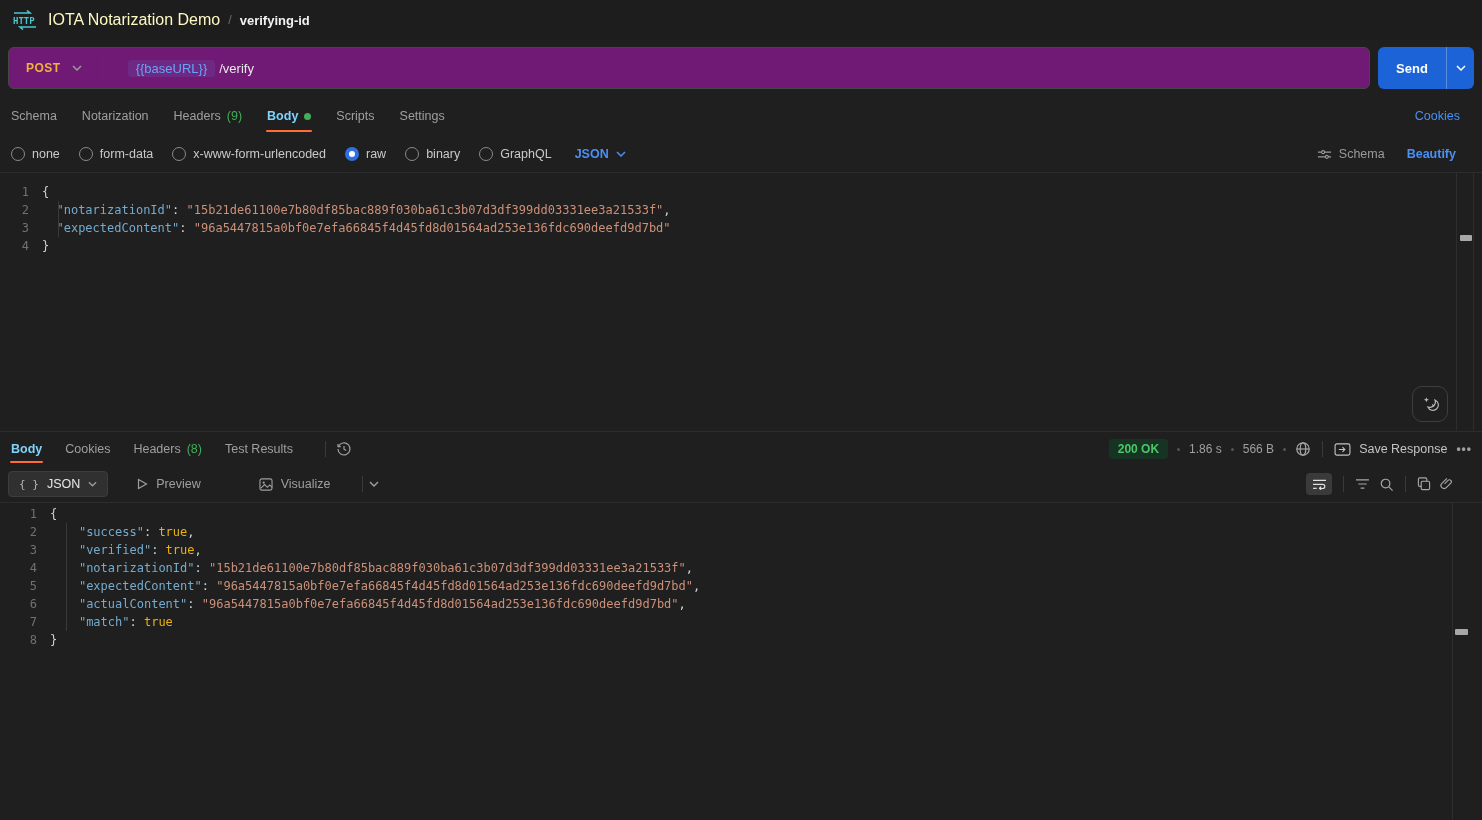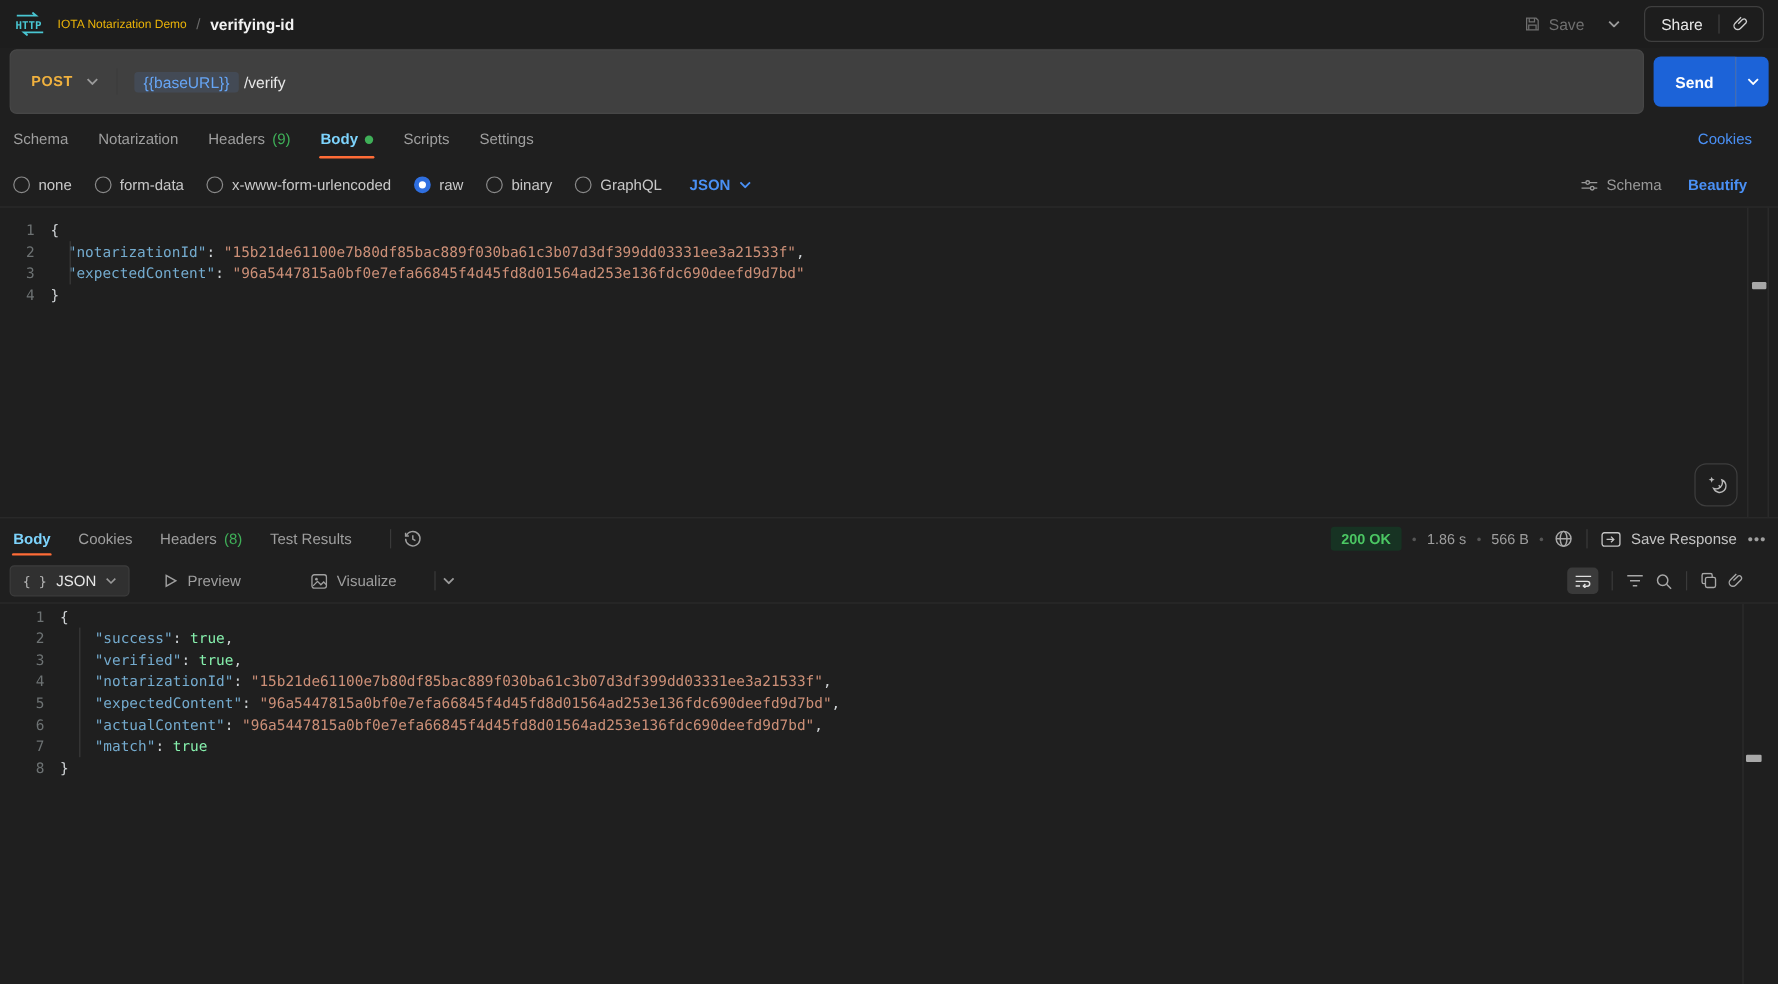--- a/index.html
+++ b/index.html
@@ -2,41 +2,41 @@
 <html><head>
 <meta charset="utf-8">
 <style>
   * { margin:0; padding:0; box-sizing:border-box; }
   html,body { width:1482px; height:820px; background:#1f1f1f; overflow:hidden;
               font-family:"Liberation Sans", sans-serif; color:#e8e8e8; }
 
   
   .topbar { height:40px; display:flex; align-items:center; padding:0 12px; background:#1d1d1d; }
   .http-logo { width:26px; height:20px; margin-right:10px; flex:none; }
-  .crumb-collection { color:#eab308; font-size:10px; }
+  .crumb-collection { color:#fef9c3; font-size:16px; }
   .crumb-sep { color:#6a6a6a; margin:0 8px; font-size:12.5px; }
   .crumb-request { color:#f2f2f2; font-size:13px; font-weight:700; }
   .topbar-right { margin-left:auto; display:flex; align-items:center; }
   .save-btn { display:flex; align-items:center; gap:7px; color:#6f6f6f; font-size:13px; padding:0 10px; }
   .save-caret { color:#9a9a9a; padding:0 10px; margin-right:10px; display:flex; }
   .share-group { height:30px; border:1px solid #3f3f3f; border-radius:6px; display:flex; align-items:center; overflow:hidden; }
   .share-label { padding:0 13px; font-size:13px; color:#e8e8e8; }
   .share-div { width:1px; height:16px; background:#3f3f3f; }
   .share-link { padding:0 11px; color:#d0d0d0; display:flex; }
 
   
   .request-row { height:56px; display:flex; align-items:center; padding:0 8px; gap:8px; }
-  .url-box { flex:1; height:54px; border:1px solid #474747; border-radius:6px; background:#404040;
+  .url-box { flex:1; height:42px; border:1px solid #474747; border-radius:6px; background:#701a75;
              display:flex; align-items:center; }
   .method { display:flex; align-items:center; gap:11px; padding:0 15px 0 17px;
             color:#f0b13e; font-weight:700; font-size:12px; letter-spacing:.5px; }
   .method .caret { color:#9a9a9a; display:flex; }
   .method-div { width:1px; height:22px; background:#3c3c3c; margin-right:14px; }
   .url-text { font-size:13px; color:#e8e8e8; display:flex; align-items:center; gap:4px; }
-  .url-var { color:#66a5f5; background:rgba(90,150,235,.13); border-radius:3px; padding:1px 8px; }
+  .url-var { color:#66a5f5; background:rgba(90,150,235,.13); border-radius:3px; padding:1px 8px;margin-left:16px; }
   .send-group { display:flex; flex:none; }
   .send-main { width:68px; height:42px; background:#1c63d8; color:#fff; font-weight:600; font-size:13px;
                border:none; border-radius:6px 0 0 6px; display:flex; align-items:center; justify-content:center; }
   .send-caret { width:28px; height:42px; background:#1c63d8; color:#fff; border:none;
                 border-left:1px solid rgba(255,255,255,.28); border-radius:0 6px 6px 0;
                 display:flex; align-items:center; justify-content:center; }
 
   
   .req-tabs { height:40px; display:flex; align-items:center; padding:0 10px; font-size:12.5px; }
   .tab { position:relative; color:#9f9f9f; margin-right:23px; padding:11px 1px; display:flex; align-items:center; gap:6px; }
@@ -58,21 +58,21 @@
   
   .editor { position:relative; border-top:1px solid #2c2c2c;
             font-family:"DejaVu Sans Mono", monospace; font-size:12px; line-height:18px; }
   .editor.req { height:259px; padding:10px 0 0 8px; }
   .editor.resp { height:318px; padding:2px 0 0 16px; }
   .cl { display:flex; height:18px; }
   .ln { width:34px; flex:none; text-align:right; padding-right:13px; color:#6d7273; }
   .code { white-space:pre; color:#d0d4d7; }
   .tok-key { color:#74abce; }
   .tok-string { color:#cd9078; }
-  .tok-bool { color:#86efac; }
+  .tok-bool { color:#eab308; }
   .tok-punct { color:#d0d4d7; }
   .guide { position:absolute; width:1px; background:#3a3a3a; }
   .ruler { position:absolute; top:0; bottom:0; border-left:1px solid #2d2d2d; }
   .ruler.req-ruler { right:8px; width:18px; border-right:1px solid #2d2d2d; }
   .ruler.resp-ruler { right:0; width:30px; }
   .thumb { position:absolute; background:#a8a8a8; height:6px; border-radius:1px; }
   .postbot { position:absolute; right:34px; bottom:9px; width:36px; height:36px;
              border:1px solid #3e3e3e; border-radius:10px; background:transparent;
              display:flex; align-items:center; justify-content:center; color:#b9b9b9; }
 
@@ -107,43 +107,20 @@
 <header class="topbar">
   <svg class="http-logo" viewBox="0 0 26 20">
     <path d="M2 3h16l-3-2.5" fill="none" stroke="#49c6d2" stroke-width="1.6"></path>
     <text x="1" y="14" font-family="DejaVu Sans Mono, monospace" font-size="9" font-weight="bold" fill="#49c6d2">HTTP</text>
     <path d="M24 17H8l3 2.5" fill="none" stroke="#49c6d2" stroke-width="1.6"></path>
   </svg>
   <span class="crumb-collection">IOTA Notarization Demo</span>
   <span class="crumb-sep">/</span>
   <span class="crumb-request">verifying-id</span>
 
-  <div class="topbar-right">
-    <button class="save-btn" style="background:none;border:none;">
-      <svg width="14" height="14" viewBox="0 0 16 16">
-          <path d="M2.5 2.5h9l2 2v9h-11z" fill="none" stroke="currentColor" stroke-width="1.2"></path>
-          <path d="M5 2.5v3.5h5V2.5M4.5 13.5V9h7v4.5" fill="none" stroke="currentColor" stroke-width="1.2"></path>
-        </svg>
-      <span>Save</span>
-    </button>
-    <span class="save-caret">
-      <svg width="10" height="6" viewBox="0 0 10 6">
-          <path d="M1 1l4 4 4-4" fill="none" stroke="currentColor" stroke-width="1.5"></path>
-        </svg>
-    </span>
-    <div class="share-group">
-      <span class="share-label">Share</span>
-      <span class="share-div"></span>
-      <span class="share-link">
-        <svg width="14" height="14" viewBox="0 0 16 16">
-            <path d="M5.2 7.8l4.2-4.2a2.3 2.3 0 013.2 3.2l-5.4 5.4a3.5 3.5 0 01-5-5l5.7-5.7" fill="none" stroke="currentColor" stroke-width="1.3"></path>
-          </svg>
-      </span>
-    </div>
-  </div>
 </header>
 
 <section class="request-row">
   <div class="url-box">
     <span class="method">
       <span>POST</span>
       <span class="caret">
         <svg width="10" height="6" viewBox="0 0 10 6">
             <path d="M1 1l4 4 4-4" fill="none" stroke="currentColor" stroke-width="1.5"></path>
           </svg>

